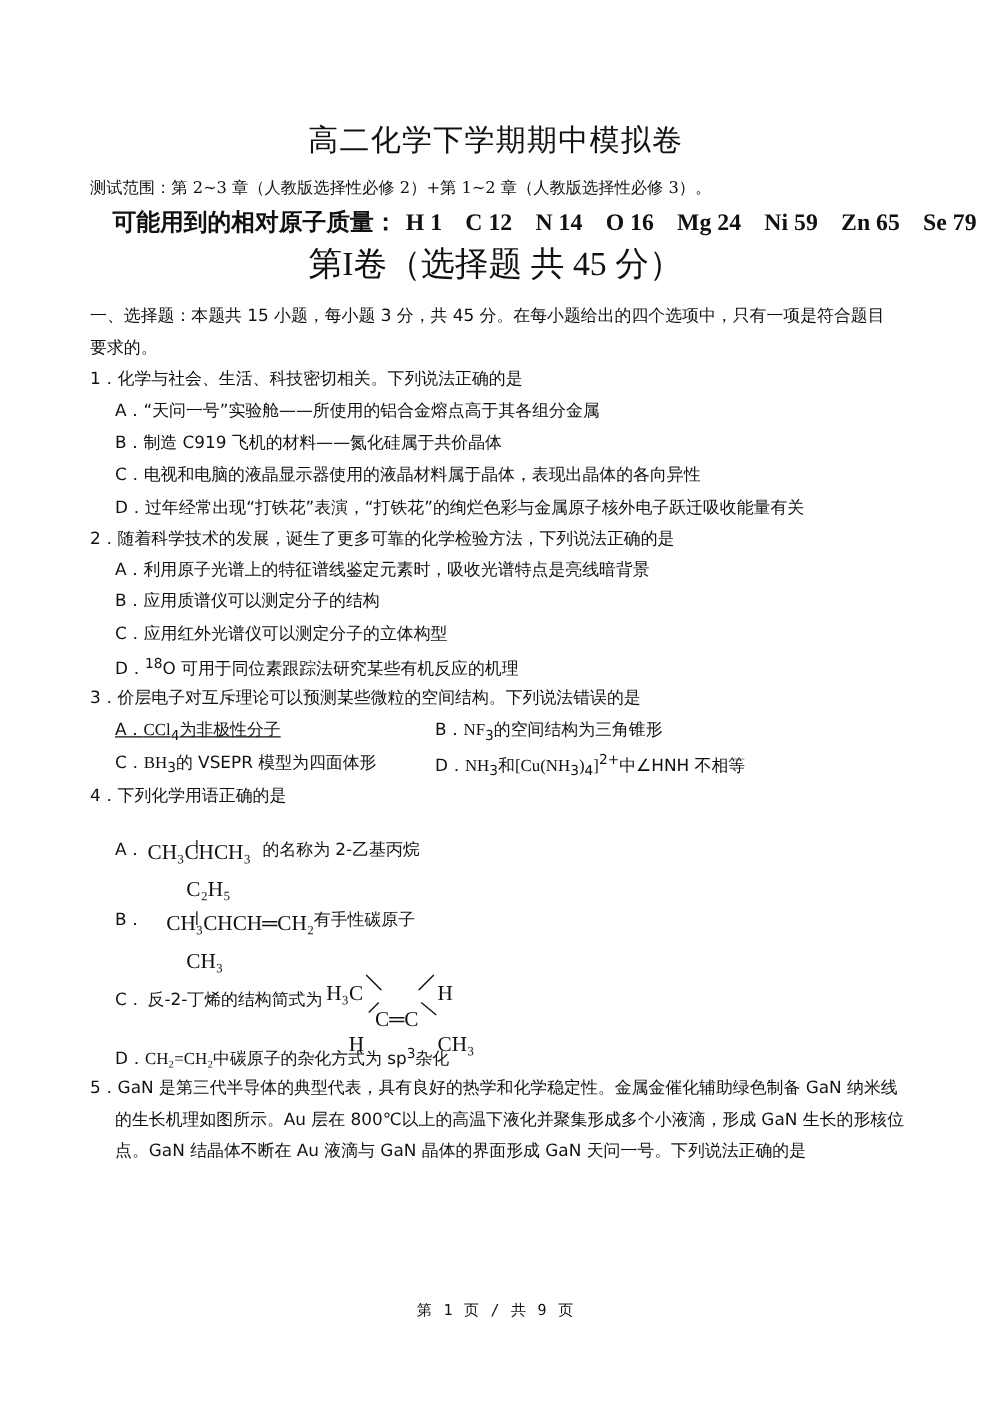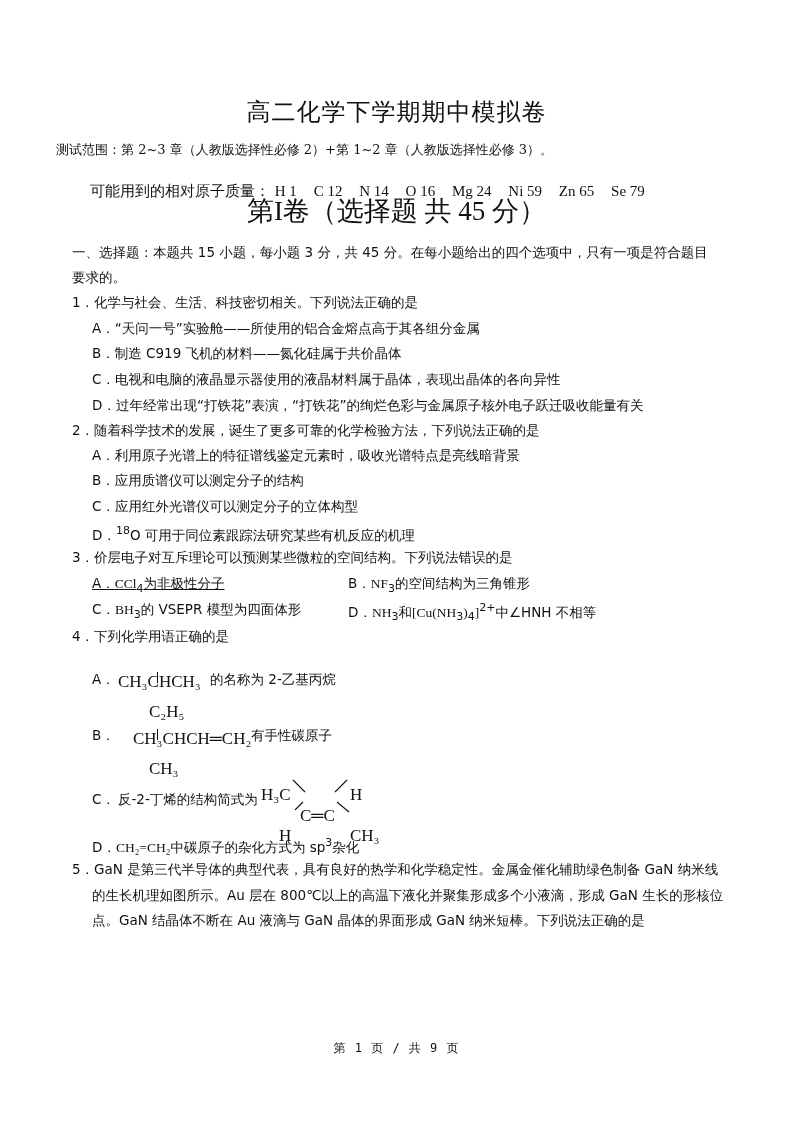--- a/index.html
+++ b/index.html
@@ -1,23 +1,23 @@
 <!DOCTYPE html>
 <html><head>
   <meta charset="utf-8">
   <style>
     html, body { margin: 0; padding: 0; background: #ffffff; }
     body { width: 793px; height: 1122px; position: relative; overflow: hidden;
       font-family: "DejaVu Serif", "Liberation Serif", serif; color: #111; }
     .abs { position: absolute; white-space: nowrap; }
     .title { top: 96px; left: 0; width: 793px; text-align: center; font-size: 24px;
       font-family: "DejaVu Sans", "Liberation Sans", sans-serif; letter-spacing: 1px; }
-    .scope { top: 141px; left: 56px; font-size: 13px; text-align: center; }
+    .scope { top: 141px; left: 72px; font-size: 13px; text-align: center; }
     .scope .lbl { font-family: "DejaVu Sans", sans-serif; }
-    .masses { top: 165px; left: 90px; font-size: 15px; font-weight: normal; margin-top: 17px; }
+    .masses { top: 165px; left: 90px; font-size: 19px; font-weight: bold; }
     .masses span.m { margin-right: 12px; font-family: "Liberation Serif", serif; }
     .section { top: 193px; left: 0; width: 793px; text-align: center; font-size: 27px;
       font-family: "Liberation Serif", "DejaVu Serif", serif; }
     .txt { font-size: 13.5px; font-family: "DejaVu Sans", "Liberation Sans", sans-serif; }
     .ser { font-family: "Liberation Serif", serif; }
     .instr1 { top: 244px; left: 72px; }
     .instr2 { top: 269px; left: 72px; }
     .q { left: 72px; text-align: center; }
     .opt { left: 92px; }
     .opt2 { left: 348px; }
@@ -141,16 +141,16 @@
   </div>
 
   <div class="abs txt opt" style="top:836px;">
     <span>D．</span><span class="ser">CH₂=CH₂</span><span>中碳原子的杂化方式为 sp</span><sup>3</sup><span>杂化</span>
   </div>
 
   <div class="abs txt q" style="top:861px;">
     <span>5．</span><span>GaN 是第三代半导体的典型代表，具有良好的热学和化学稳定性。金属金催化辅助绿色制备 GaN 纳米线</span>
   </div>
   <div class="abs txt" style="top:887px; left:92px;">的生长机理如图所示。Au 层在 800℃以上的高温下液化并聚集形成多个小液滴，形成 GaN 生长的形核位</div>
-  <div class="abs txt" style="top:912px; left:92px;">点。GaN 结晶体不断在 Au 液滴与 GaN 晶体的界面形成 GaN 纳米短棒。下列说法正确的是</div>
+  <div class="abs txt" style="top:912px; left:92px;">点。GaN 结晶体不断在 Au 液滴与 GaN 晶体的界面形成 GaN 天问一号。下列说法正确的是</div>
 
   <div class="abs footer">第 1 页 / 共 9 页</div>
 </div>
 
 </body></html>

